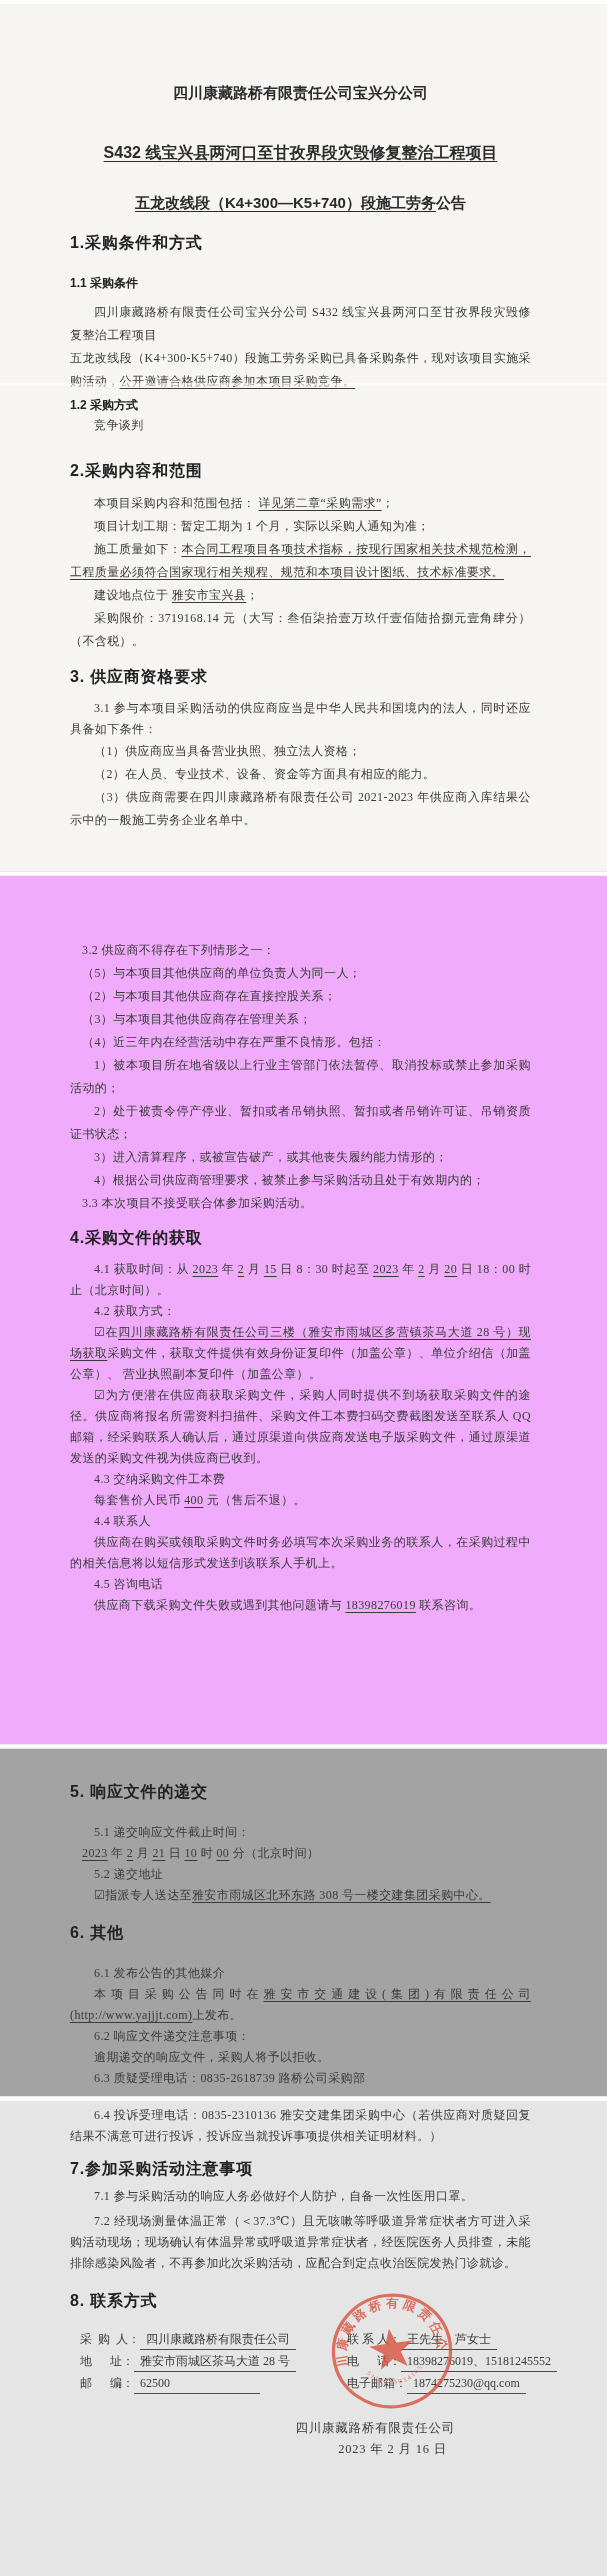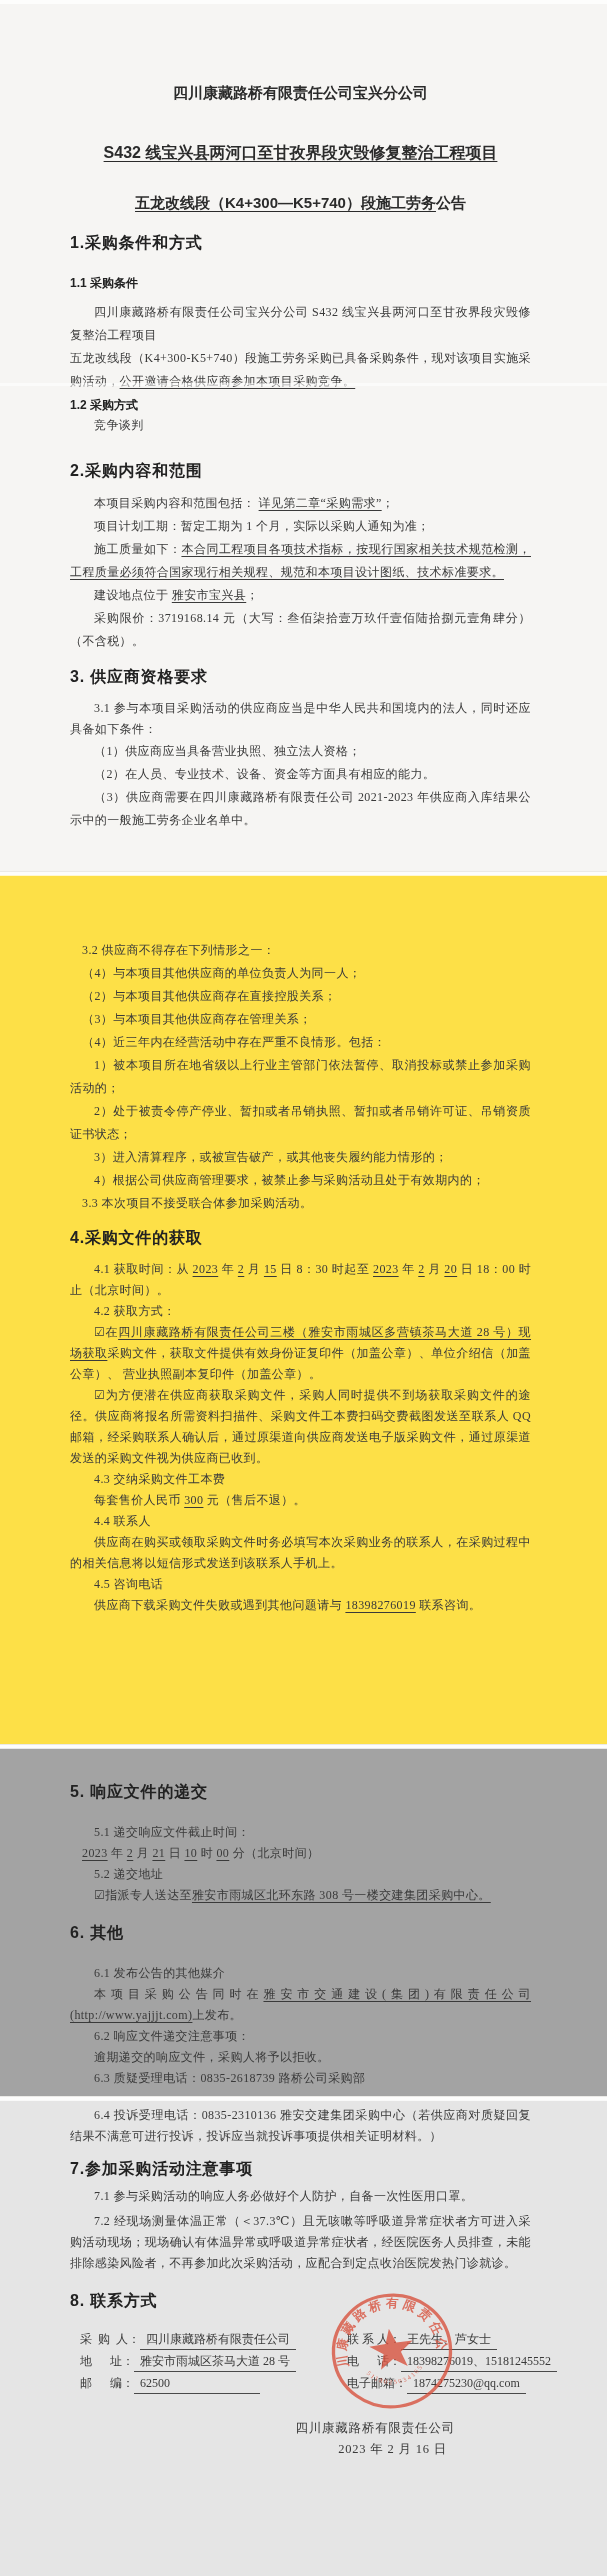--- a/index.html
+++ b/index.html
@@ -5,21 +5,21 @@
   html,body{margin:0;padding:0;}
   body{
     width:607px;height:2576px;position:relative;
     background:#fdfdfc;
     font-family:"Liberation Serif","DejaVu Serif",serif;
     color:#3a3a3a;
     -webkit-font-smoothing:antialiased;
   }
   .page{position:absolute;left:0;width:607px;box-shadow:0 0.8px 0 #e6e5e1, inset 0 0.8px 0 #ffffff;}
   #page1{top:3px;height:868px;background:#f6f5f3;}
-  #page2{top:875px;height:869px;background:#fde047;}
+  #page2{top:875px;height:869px;background:#f0abfc;}
   #page3{top:1748px;height:348px;background:#a3a3a3;}
   #page4{top:2100px;height:476px;background:#e5e5e5;}
   .inner{padding:0 76px 0 70px;}
   
   .title{font-family:"Liberation Sans","DejaVu Sans",sans-serif;font-weight:bold;text-align:center;color:#2b2b2b;margin:0;}
   .title1{font-size:15px;line-height:21px;padding-top:79px;}
   .title2{font-size:16px;line-height:21px;margin-top:39px;}
   .title3{font-size:15px;line-height:21px;margin-top:29px;}
   
   .h{font-family:"Liberation Sans","DejaVu Sans",sans-serif;font-weight:bold;color:#222;font-size:16px;line-height:24px;margin:0;letter-spacing:0.8px;}
@@ -79,37 +79,37 @@
     <p class="b i2">（1）供应商应当具备营业执照、独立法人资格；</p>
     <p class="b i2">（2）在人员、专业技术、设备、资金等方面具有相应的能力。</p>
     <p class="b i2">（3）供应商需要在四川康藏路桥有限责任公司 2021-2023 年供应商入库结果公示中的一般施工劳务企业名单中。</p>
   </div>
   <div class="stitch" style="top:380px"></div>
 </div>
 
 <div class="page" id="page2">
   <div class="inner">
     <p class="b i1 mt84">3.2 供应商不得存在下列情形之一：</p>
-    <p class="b i1">（4）与本项目其他供应商的单位负责人为同一人；</p>
+    <p class="b i1">（5）与本项目其他供应商的单位负责人为同一人；</p>
     <p class="b i1">（2）与本项目其他供应商存在直接控股关系；</p>
     <p class="b i1">（3）与本项目其他供应商存在管理关系；</p>
     <p class="b i1">（4）近三年内在经营活动中存在严重不良情形。包括：</p>
     <p class="b i2">1）被本项目所在地省级以上行业主管部门依法暂停、取消投标或禁止参加采购活动的；</p>
     <p class="b i2">2）处于被责令停产停业、暂扣或者吊销执照、暂扣或者吊销许可证、吊销资质证书状态；</p>
     <p class="b i2">3）进入清算程序，或被宣告破产，或其他丧失履约能力情形的；</p>
     <p class="b i2">4）根据公司供应商管理要求，被禁止参与采购活动且处于有效期内的；</p>
     <p class="b i1">3.3 本次项目不接受联合体参加采购活动。</p>
 
     <h2 class="h mt14">4.采购文件的获取</h2>
     <p class="b i2 lh28 mt12"><span>4.1 获取时间：从 </span><span class="u">2023</span><span> 年 </span><span class="u">2</span><span> 月 </span><span class="u">15</span><span> 日 8：30 时起至 </span><span class="u">2023</span><span> 年 </span><span class="u">2</span><span> 月 </span><span class="u">20</span><span> 日 18：00 时止（北京时间）。</span></p>
     <p class="b i2 lh28">4.2 获取方式：</p>
     <p class="b i2 lh28"><span>☑在</span><span class="u">四川康藏路桥有限责任公司三楼（雅安市雨城区多营镇茶马大道 28 号）现场获取</span><span>采购文件，获取文件提供有效身份证复印件（加盖公章）、单位介绍信（加盖公章）、 营业执照副本复印件（加盖公章）。</span></p>
     <p class="b i2 lh28">☑为方便潜在供应商获取采购文件，采购人同时提供不到场获取采购文件的途径。供应商将报名所需资料扫描件、采购文件工本费扫码交费截图发送至联系人 QQ 邮箱，经采购联系人确认后，通过原渠道向供应商发送电子版采购文件，通过原渠道发送的采购文件视为供应商已收到。</p>
     <p class="b i2 lh28">4.3 交纳采购文件工本费</p>
-    <p class="b i2 lh28"><span>每套售价人民币 </span><span class="u">300</span><span> 元（售后不退）。</span></p>
+    <p class="b i2 lh28"><span>每套售价人民币 </span><span class="u">400</span><span> 元（售后不退）。</span></p>
     <p class="b i2 lh28">4.4 联系人</p>
     <p class="b i2 lh28">供应商在购买或领取采购文件时务必填写本次采购业务的联系人，在采购过程中的相关信息将以短信形式发送到该联系人手机上。</p>
     <p class="b i2 lh28">4.5 咨询电话</p>
     <p class="b i2 lh28"><span>供应商下载采购文件失败或遇到其他问题请与 </span><span class="u">18398276019</span><span> 联系咨询。</span></p>
   </div>
 </div>
 
 <div class="page" id="page3">
   <div class="inner" style="padding-top:32px;">
     <h2 class="h">5.  响应文件的递交</h2>

